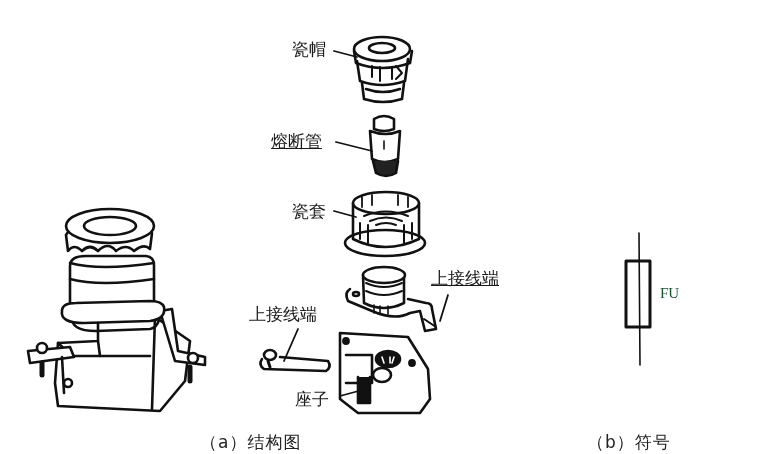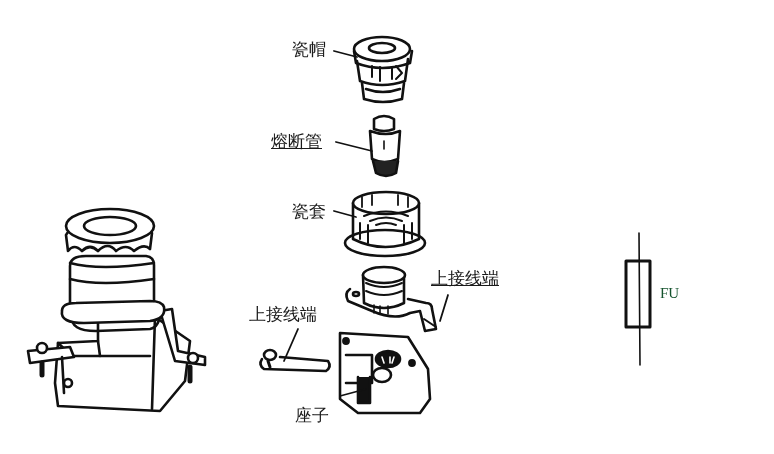--- a/index.html
+++ b/index.html
@@ -115,17 +115,19 @@
         <rect x="626" y="250" width="24" height="66" fill="none" stroke-width="3"></rect>
       </g>
     </g>
   </svg>
 
   <span class="label" style="left:292px; top:30px;">瓷帽</span>
   <span class="label" style="left:271px; top:122px;text-decoration:underline;">熔断管</span>
   <span class="label" style="left:292px; top:192px;">瓷套</span>
   <span class="label" style="left:431px; top:259px;text-decoration:underline;">上接线端</span>
   <span class="label" style="left:249px; top:295px;">上接线端</span>
-  <span class="label" style="left:295px; top:380px;margin-top:16px;">座子</span>
+  <span class="label" style="left:295px; top:380px;">座子</span>
 
   <span class="sym-label" style="left:660px; top:274px;">FU</span>
 
+  <span class="caption" style="left:200px; top:423px;">（a）结构图</span>
+  <span class="caption" style="left:587px; top:423px;">（b）符号</span>
 </div>
 
 </body></html>

